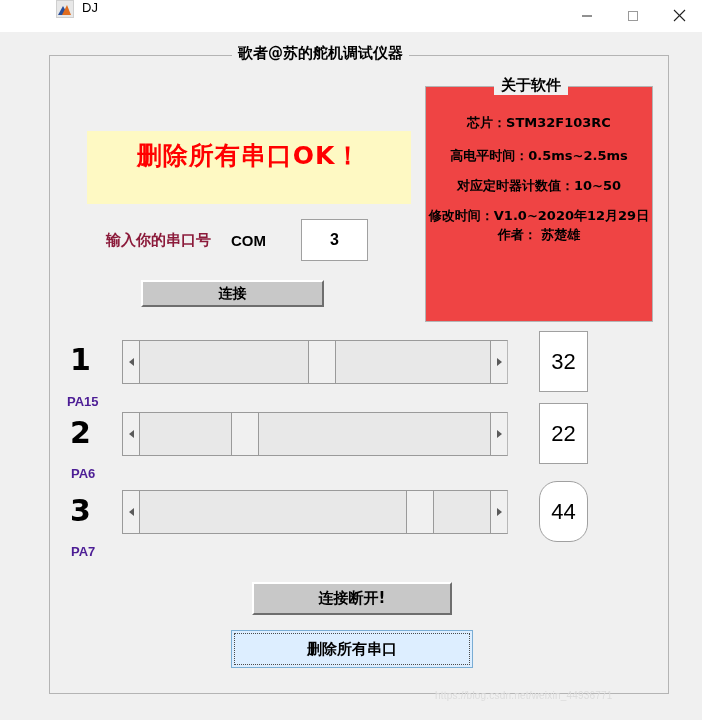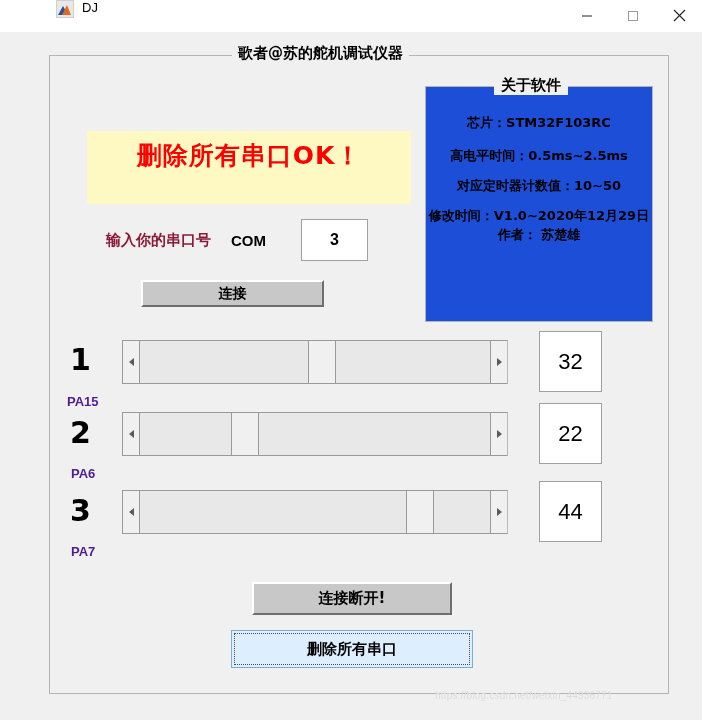--- a/index.html
+++ b/index.html
@@ -212,21 +212,21 @@
   }
 
   
   #about-panel {
     position: absolute;
     left: 425px;
     top: 86px;
     width: 228px;
     height: 236px;
     border: 1px solid #b4b4b4;
-    background: #1d4ed8;
+    background: #ef4444;
     box-sizing: border-box;
   }
   #about-title {
     position: absolute;
     left: 68px;
     top: -11px;
     background: #f0f0f0;
     padding: 0 7px;
     font-size: 15px;
     font-weight: bold;
@@ -309,21 +309,21 @@
     top: 0; bottom: 0;
     background: #f0f0f0;
     border-left: 1px solid #9a9a9a;
     border-right: 1px solid #9a9a9a;
     box-sizing: border-box;
   }
 
   
   .value-box {
     position: absolute;
-    width: 63px;
+    width: 49px;
     height: 61px;
     background: #ffffff;
     border: 1px solid #a0a0a0;
     box-sizing: border-box;
     display: flex;
     align-items: center;
     justify-content: center;
     font-size: 22px;
     color: #000;
   }
@@ -433,21 +433,21 @@
   <div class="sb-arrow left">
       <div class="tri-l"></div>
     </div>
   <div class="sb-track">
     <div class="sb-thumb" id="thumb3" style="left: calc(80% - 14px); width: 28px;"></div>
   </div>
   <div class="sb-arrow right">
       <div class="tri-r"></div>
     </div>
 </div>
-<div class="value-box" style="left:539px; top:481px;">44</div>
+<div class="value-box" style="left:539px; top:481px;border-radius:18px;">44</div>
 
 <div id="disconnect-button" class="btn3d">连接断开!</div>
 <div id="delete-ports-button">
   <span class="focus-ring"></span>
   <span>删除所有串口</span>
 </div>
 
 <div id="watermark">https://blog.csdn.net/weixin_44936771</div>
 
 </body></html>

